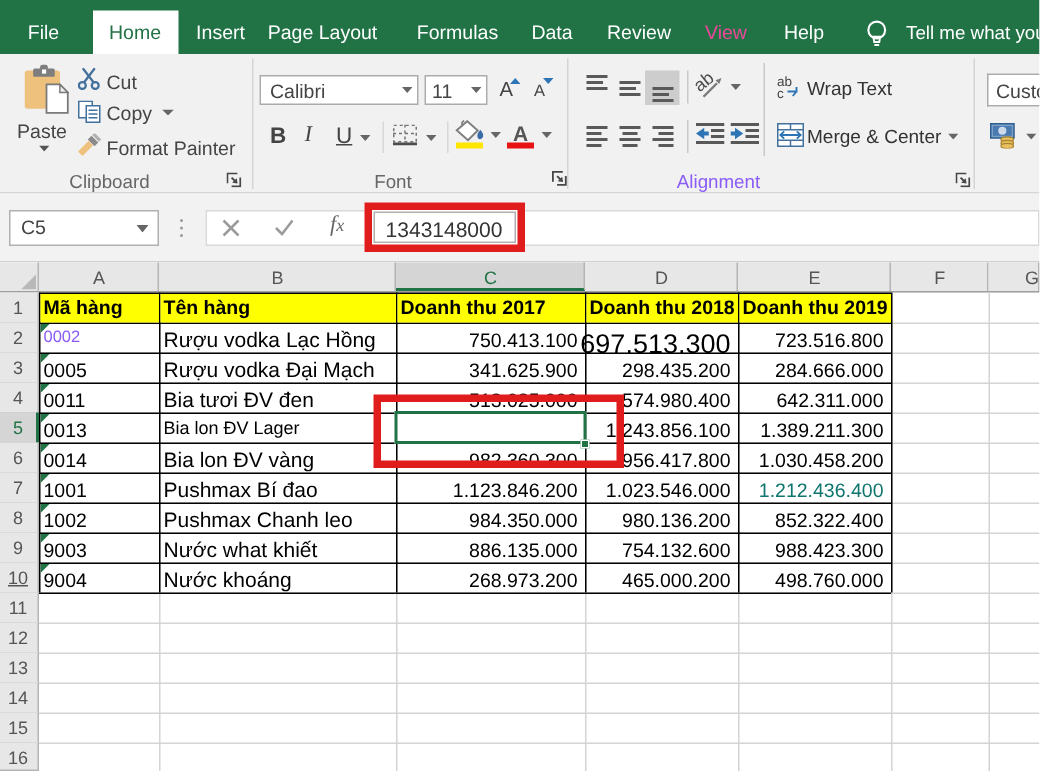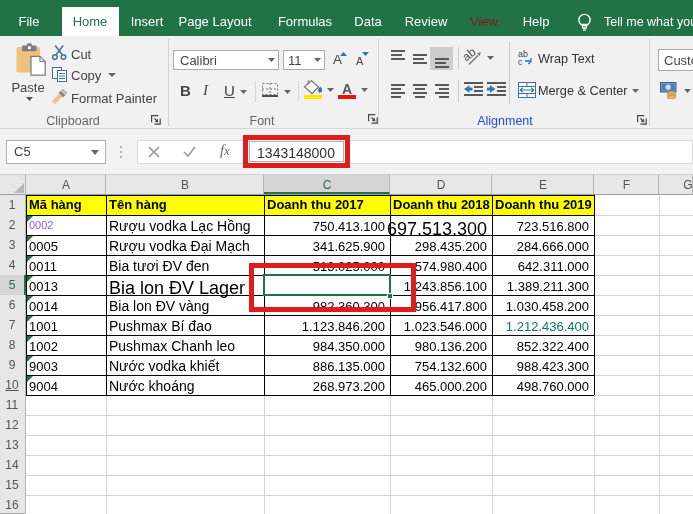--- a/index.html
+++ b/index.html
@@ -10,21 +10,21 @@
 
 <div class="ab" style="left:0px;top:0px;width:693px;height:36px;background:#217346;"></div>
 <div class="ab" style="left:62px;top:7px;width:57px;height:29px;background:#ffffff;"></div>
 <div class="ab txt" style="left:29px;top:14px;transform:translateX(-50%);font-size:13px;color:#fff;">File</div>
 <div class="ab txt" style="left:90px;top:14px;transform:translateX(-50%);font-size:13px;color:#217346;">Home</div>
 <div class="ab txt" style="left:147px;top:14px;transform:translateX(-50%);font-size:13px;color:#fff;text-align:center;">Insert</div>
 <div class="ab txt" style="left:215px;top:14px;transform:translateX(-50%);font-size:13px;color:#fff;">Page Layout</div>
 <div class="ab txt" style="left:305px;top:14px;transform:translateX(-50%);font-size:13px;color:#fff;">Formulas</div>
 <div class="ab txt" style="left:368px;top:14px;transform:translateX(-50%);font-size:13px;color:#fff;">Data</div>
 <div class="ab txt" style="left:426px;top:14px;transform:translateX(-50%);font-size:13px;color:#fff;">Review</div>
-<div class="ab txt" style="left:484px;top:14px;transform:translateX(-50%);font-size:13px;color:#7f1d1d;">View</div>
+<div class="ab txt" style="left:484px;top:14px;transform:translateX(-50%);font-size:13px;color:#ec4899;">View</div>
 <div class="ab txt" style="left:536px;top:14px;transform:translateX(-50%);font-size:13px;color:#fff;">Help</div>
 <svg class="ab" style="left:577px;top:13px;" width="15" height="19" viewBox="0 0 15 19">
 <circle cx="7.5" cy="7" r="5.6" fill="none" stroke="#fff" stroke-width="1.4"></circle>
 <path d="M5.3 11.5 L9.7 11.5 L9.2 15 L5.8 15 Z" fill="none" stroke="#fff" stroke-width="1.3"></path>
 <line x1="5.9" y1="17" x2="9.1" y2="17" stroke="#fff" stroke-width="1.3"></line>
   </svg>
 <div class="ab txt" style="left:604px;top:15px;font-size:12.5px;color:#fff;">Tell me what you</div>
 <div class="ab" style="left:0px;top:36px;width:693px;height:93px;background:#f1f1f1;border-bottom:1px solid #d5d5d5;box-sizing:border-box;"></div>
 <div class="ab" style="left:168px;top:39px;width:1px;height:87px;background:#d4d4d4;"></div>
 <div class="ab" style="left:378px;top:39px;width:1px;height:87px;background:#d4d4d4;"></div>
@@ -192,21 +192,21 @@
 <line x1="9" y1="0" x2="9" y2="4.5" stroke="#41719c" stroke-width="1"></line>
 <line x1="9" y1="11.5" x2="9" y2="16" stroke="#41719c" stroke-width="1"></line>
 <line x1="0" y1="4.5" x2="18" y2="4.5" stroke="#41719c" stroke-width="1"></line>
 <line x1="0" y1="11.5" x2="18" y2="11.5" stroke="#41719c" stroke-width="1"></line>
 <path d="M2.2 8 H15.8 M4.8 5.6 L2.2 8 L4.8 10.4 M13.2 5.6 L15.8 8 L13.2 10.4" stroke="#2e75b5" stroke-width="1.2" fill="none"></path>
 </svg>
 <div class="ab txt" style="left:538px;top:84px;font-size:12.7px;color:#333;">Merge &amp; Center</div>
 <svg class="ab" style="left:632px;top:89px;" width="7" height="4">
     <path d="M0 0 H7 L3.5 4 Z" fill="#666"></path>
   </svg>
-<div class="ab txt" style="left:505px;top:114px;transform:translateX(-50%);font-size:12.5px;color:#1d4ed8;">Alignment</div>
+<div class="ab txt" style="left:479px;top:114px;transform:translateX(-50%);font-size:12.5px;color:#8b5cf6;">Alignment</div>
 <svg class="ab" style="left:637px;top:115px;" width="10" height="10" viewBox="0 0 10 10">
 <path d="M0.6 7.2 V0.6 H7.2" stroke="#474747" stroke-width="1.2" fill="none"></path>
 <line x1="3.4" y1="3.4" x2="6" y2="6" stroke="#474747" stroke-width="1.3"></line>
 <path d="M7.4 7.4 L6.8 3.8 L3.8 6.8 Z" fill="#474747"></path>
 <path d="M3.4 9.2 H9.2 V3.4" stroke="#474747" stroke-width="1.2" fill="none"></path>
 </svg>
 <div class="ab" style="left:658px;top:49px;width:35px;height:22px;background:#fff;border:1px solid #ababab;border-right:none;box-sizing:border-box;"></div>
 <div class="ab txt" style="left:664px;top:53px;font-size:13px;color:#444;">Custo</div>
 <svg class="ab" style="left:660px;top:82px;" width="19" height="17" viewBox="0 0 19 17">
 <rect x="0.5" y="0.5" width="15.5" height="9.5" fill="#7ba0c8" stroke="#2e5e8f" stroke-width="1"></rect>
@@ -356,21 +356,21 @@
   </svg>
 <div class="ab txt" style="left:29px;top:259px;font-size:13px;color:#000;">0011</div>
 <div class="ab txt" style="left:109px;top:258px;font-size:14px;color:#000;">Bia tươi ĐV đen</div>
 <div class="ab txt" style="left:385px;top:259px;transform:translateX(-100%);font-size:13px;color:#000;">513.025.000</div>
 <div class="ab txt" style="left:487px;top:259px;transform:translateX(-100%);font-size:13px;color:#000;">574.980.400</div>
 <div class="ab txt" style="left:589px;top:259px;transform:translateX(-100%);font-size:13px;color:#000;">642.311.000</div>
 <svg class="ab" style="left:27px;top:256px;" width="6" height="6">
     <path d="M0 0 H6 L0 6 Z" fill="#217346"></path>
   </svg>
 <div class="ab txt" style="left:29px;top:279px;font-size:13px;color:#000;">0013</div>
-<div class="ab txt" style="left:109px;top:278px;font-size:18px;color:#000;">Bia lon ĐV Lager</div>
+<div class="ab txt" style="left:109px;top:278px;font-size:12px;color:#000;">Bia lon ĐV Lager</div>
 <div class="ab txt" style="left:487px;top:279px;transform:translateX(-100%);font-size:13px;color:#000;">1.243.856.100</div>
 <div class="ab txt" style="left:589px;top:279px;transform:translateX(-100%);font-size:13px;color:#000;">1.389.211.300</div>
 <svg class="ab" style="left:27px;top:276px;" width="6" height="6">
     <path d="M0 0 H6 L0 6 Z" fill="#217346"></path>
   </svg>
 <div class="ab txt" style="left:29px;top:299px;font-size:13px;color:#000;text-align:right;">0014</div>
 <div class="ab txt" style="left:109px;top:298px;font-size:14px;color:#000;">Bia lon ĐV vàng</div>
 <div class="ab txt" style="left:385px;top:299px;transform:translateX(-100%);font-size:13px;color:#000;">982.360.300</div>
 <div class="ab txt" style="left:487px;top:299px;transform:translateX(-100%);font-size:13px;color:#000;">956.417.800</div>
 <div class="ab txt" style="left:589px;top:299px;transform:translateX(-100%);font-size:13px;color:#000;">1.030.458.200</div>
@@ -387,21 +387,21 @@
   </svg>
 <div class="ab txt" style="left:29px;top:339px;font-size:13px;color:#000;">1002</div>
 <div class="ab txt" style="left:109px;top:338px;font-size:14px;color:#000;">Pushmax Chanh leo</div>
 <div class="ab txt" style="left:385px;top:339px;transform:translateX(-100%);font-size:13px;color:#000;">984.350.000</div>
 <div class="ab txt" style="left:487px;top:339px;transform:translateX(-100%);font-size:13px;color:#000;">980.136.200</div>
 <div class="ab txt" style="left:589px;top:339px;transform:translateX(-100%);font-size:13px;color:#000;">852.322.400</div>
 <svg class="ab" style="left:27px;top:336px;" width="6" height="6">
     <path d="M0 0 H6 L0 6 Z" fill="#217346"></path>
   </svg>
 <div class="ab txt" style="left:29px;top:359px;font-size:13px;color:#000;">9003</div>
-<div class="ab txt" style="left:109px;top:358px;font-size:14px;color:#000;">Nước vodka khiết</div>
+<div class="ab txt" style="left:109px;top:358px;font-size:14px;color:#000;">Nước what khiết</div>
 <div class="ab txt" style="left:385px;top:359px;transform:translateX(-100%);font-size:13px;color:#000;">886.135.000</div>
 <div class="ab txt" style="left:487px;top:359px;transform:translateX(-100%);font-size:13px;color:#000;">754.132.600</div>
 <div class="ab txt" style="left:589px;top:359px;transform:translateX(-100%);font-size:13px;color:#000;">988.423.300</div>
 <svg class="ab" style="left:27px;top:356px;" width="6" height="6">
     <path d="M0 0 H6 L0 6 Z" fill="#217346"></path>
   </svg>
 <div class="ab txt" style="left:29px;top:379px;font-size:13px;color:#000;">9004</div>
 <div class="ab txt" style="left:109px;top:378px;font-size:14px;color:#000;">Nước khoáng</div>
 <div class="ab txt" style="left:385px;top:379px;transform:translateX(-100%);font-size:13px;color:#000;">268.973.200</div>
 <div class="ab txt" style="left:487px;top:379px;transform:translateX(-100%);font-size:13px;color:#000;">465.000.200</div>

